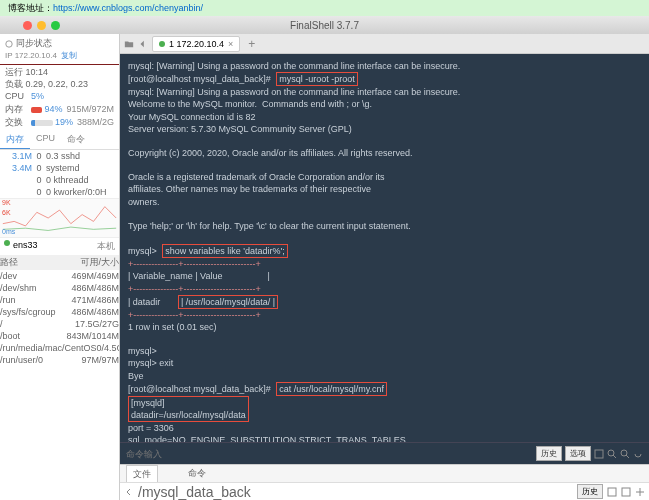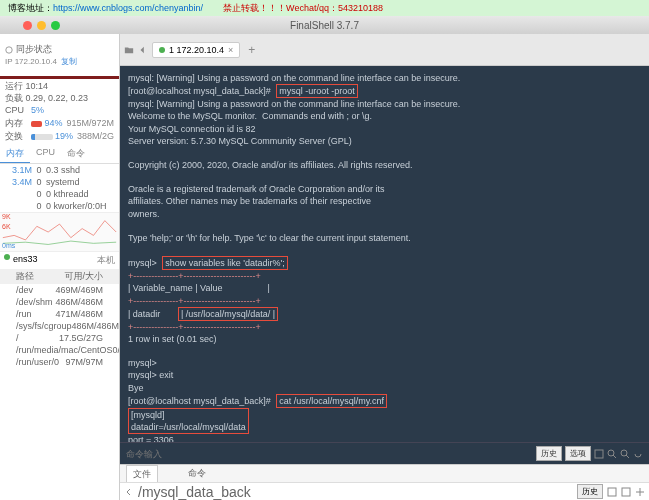--- a/index.html
+++ b/index.html
@@ -7,21 +7,21 @@
 .banner{height:16px;background:#d4f5d4;display:flex;align-items:center;padding:0 8px;gap:20px}
 .banner a{color:#0066cc;text-decoration:none}
 .banner .warn{color:#cc0000}
 .titlebar{height:18px;background:linear-gradient(#e8e8e8,#d0d0d0);display:flex;align-items:center;padding:0 23px;position:relative}
 .dots{display:flex;gap:5px}
 .dot{width:9px;height:9px;border-radius:50%}
 .dr{background:#ff5f57}.dy{background:#ffbd2e}.dg{background:#28ca42}
 .title{position:absolute;left:50%;transform:translateX(-50%);color:#555;font-size:10px}
 .main{display:flex;height:466px}
 .sidebar{width:120px;background:#fff;border-right:1px solid #ccc;overflow:hidden}
-.sync{padding:9px 5px;border-bottom:3px solid #7f1d1d}
+.sync{padding:3px 5px;border-bottom:1px solid #7f1d1d}
 .sync-h{display:flex;align-items:center;gap:3px;color:#666}
 .sync-h svg{width:8px;height:8px}
 .ip{color:#888;font-size:8px}
 .copy{color:#4a90d9;font-size:8px;margin-left:4px}
 .stats{padding:2px 5px;font-size:8px;color:#666;line-height:1.3}
 .mbar{display:flex;align-items:center;gap:2px;margin:1px 0}
 .mlbl{width:24px}
 .mpct{width:20px;color:#4a90d9}
 .mval{color:#888}
 .mfill{flex:1;height:6px;background:#e0e0e0;border-radius:2px;overflow:hidden}
@@ -35,24 +35,24 @@
 .plist .n{width:28px;text-align:right;color:#4a90d9}
 .plist .z{width:14px;text-align:center}
 .chart{height:40px;background:#fafafa;border-top:1px solid #eee;border-bottom:1px solid #eee;padding:2px;position:relative}
 .chart svg{width:100%;height:100%}
 .clbl{position:absolute;left:2px;font-size:7px;color:#e74c3c}
 .netlbl{display:flex;font-size:8px;padding:2px 4px;gap:3px}
 .netlbl .dot2{width:6px;height:6px;background:#4caf50;border-radius:50%}
 .route{font-size:8px}
 .route-h{display:flex;background:#f0f0f0;padding:2px 4px;color:#888}
 .route-h>div:first-child{flex:1}
-.route>div{display:flex;padding:1px 16px;color:#666}
+.route>div{display:flex;padding:1px 0;color:#666}
 .route>div>span:first-child{flex:1}
 .content{flex:1;display:flex;flex-direction:column;background:#f0f0f0}
-.tabbar{height:32px;display:flex;align-items:center;padding:0 4px;gap:4px;background:#e8e8e8;border-bottom:1px solid #ccc}
+.tabbar{height:20px;display:flex;align-items:center;padding:0 4px;gap:4px;background:#e8e8e8;border-bottom:1px solid #ccc}
 .tabbar svg{width:10px;height:10px;fill:#888}
 .tab{background:#fff;padding:2px 6px;display:flex;align-items:center;gap:4px;border:1px solid #ccc;border-radius:2px;font-size:9px}
 .tab .gd{width:6px;height:6px;background:#4caf50;border-radius:50%}
 .tab .x{color:#888;cursor:pointer}
 .plus{color:#888;font-size:12px;padding:0 4px}
 .term{flex:1;background:#2b3a4a;color:#c8d0d8;font-family:Menlo,monospace;font-size:9px;padding:6px 8px;line-height:1.35;overflow:hidden;white-space:pre-wrap}
 .hl{border:1px solid #e74c3c;padding:0 2px;display:inline-block}
 .br{color:#d88;display:inline}
 .term-in{height:22px;background:#2b3a4a;border-top:1px solid #445;padding:2px 6px;display:flex;align-items:center;font-size:9px}
 .term-in input{flex:1;background:transparent;border:none;color:#888;outline:none}
@@ -65,21 +65,20 @@
 .path{height:18px;background:#fff;display:flex;align-items:center;padding:0 4px;gap:4px;border-top:1px solid #ddd}
 .path input{flex:1;border:none;outline:none;font-size:14px;color:#666}
 .path button{font-size:8px;padding:1px 4px;background:#eee;border:1px solid #aaa}
 .path svg{width:10px;height:10px;fill:#888}
 </style>
 </head>
 <body>
 
 <div class="banner">
   <span><span>博客地址：</span><a>https://www.cnblogs.com/chenyanbin/</a></span>
-  <span class="warn">禁止转载！！！Wechat/qq：543210188</span>
 </div>
 
 <div class="titlebar">
   <div class="dots">
     <div class="dot dr"></div>
     <div class="dot dy"></div>
     <div class="dot dg"></div>
   </div>
   <div class="title">FinalShell 3.7.7</div>
 </div>
@@ -179,20 +178,24 @@
         </div>
     <div>
           <span>/sys/fs/cgroup</span>
           <span>486M/486M</span>
         </div>
     <div>
           <span>/</span>
           <span>17.5G/27G</span>
         </div>
     <div>
+          <span>/boot</span>
+          <span>843M/1014M</span>
+        </div>
+    <div>
           <span>/run/media/mac/CentOS</span>
           <span>0/4.5G</span>
         </div>
     <div>
           <span>/run/user/0</span>
           <span>97M/97M</span>
         </div>
   </div>
 </div>
 

